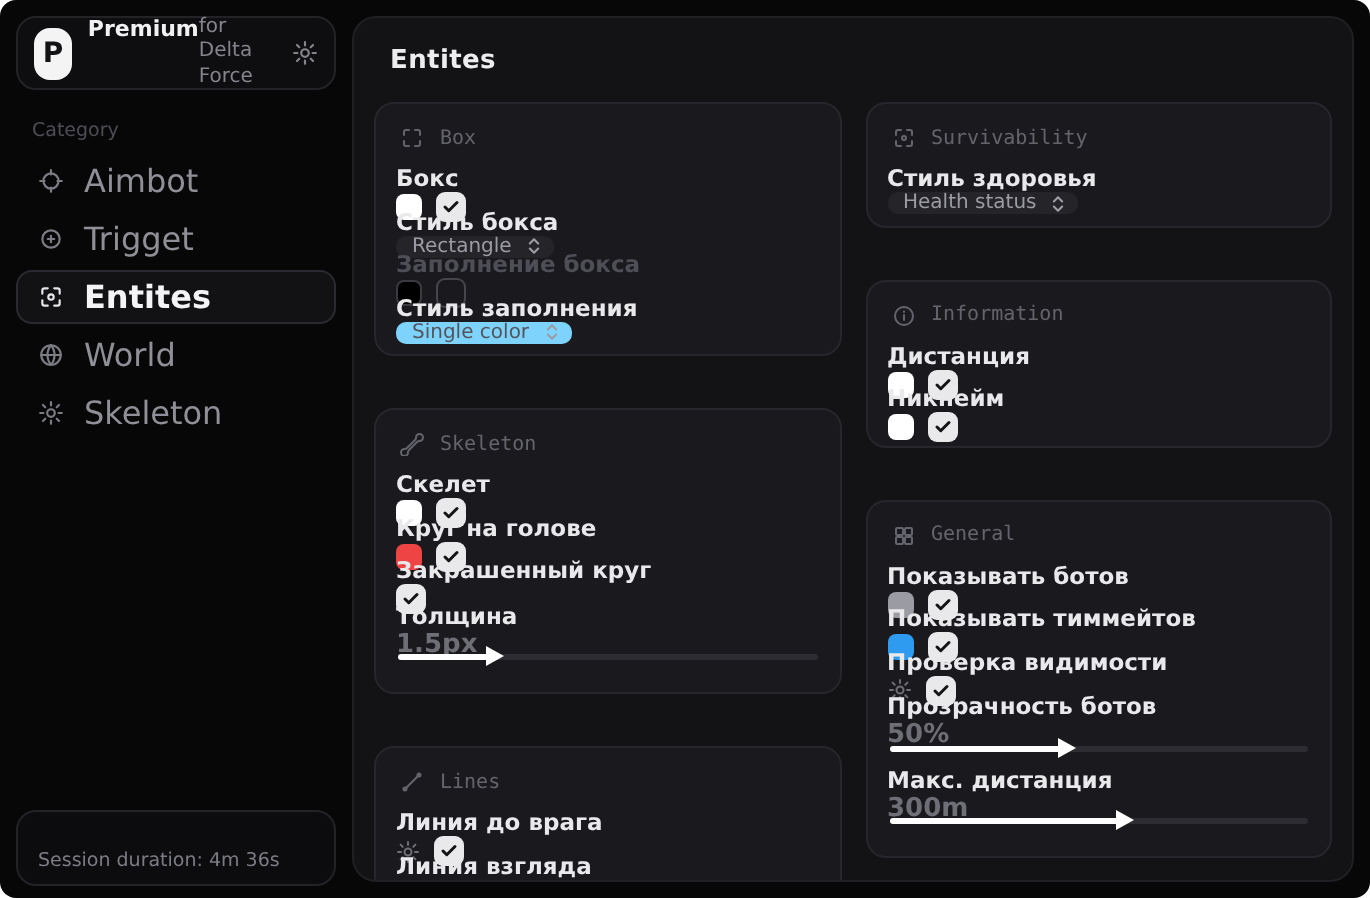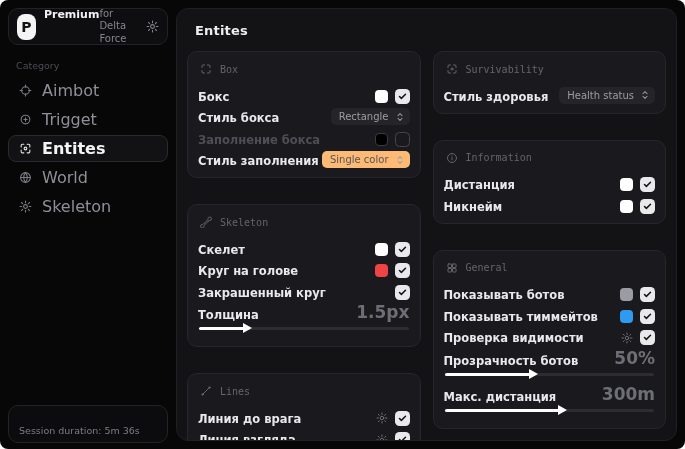--- a/index.html
+++ b/index.html
@@ -25,35 +25,35 @@
   
   .main { flex:1; margin:8px 8px 8px 0; background:#131316; border:1px solid #1f1f24; border-radius:12px; padding:12px 10px 10px 10px; overflow:hidden; }
   .page-title { font-size:13px; font-weight:700; color:#ededf0; margin:2px 0 13px 8px; letter-spacing:.2px; }
   .columns { display:flex; gap:12px; }
   .col { width:236px; display:flex; flex-direction:column; gap:26px; }
 
   .card { background:#1a1a1e; border:1px solid #26262c; border-radius:10px; padding:7px 10px 9px; }
   .card-header { display:flex; align-items:center; gap:8px; color:#64646c; font-family:"DejaVu Sans Mono", monospace; font-size:10px; padding:4px 0 7px 2px; }
   .card-header .hicon { display:flex; color:#64646c; }
 
-  .row { display:flex; align-items:flex-end; justify-content:space-between; height:21.5px; }
+  .row { display:flex; align-items:flex-start; justify-content:space-between; height:21.5px;flex-direction:column; }
   .row-label { font-size:11.5px; font-weight:700; color:#e9e9ec; }
   .row.dim .row-label { color:#4e4e56; }
   .controls { display:flex; align-items:center; gap:7px; }
-  .row-value { font-size:17px; font-weight:700; color:#6e6e76; }
+  .row-value { font-size:13px; font-weight:700; color:#6e6e76; }
 
   .swatch { width:13px; height:13px; border-radius:4px; cursor:pointer; }
   .swatch.bordered { border:1px solid #3a3a41; }
 
   .checkbox { width:15px; height:15px; border-radius:4.5px; background:#e9e9ec; color:#141417; display:flex; align-items:center; justify-content:center; cursor:pointer; }
   .checkbox.unchecked { background:transparent; border:1.5px solid #45454c; }
 
   .select { height:17px; background:#242429; border-radius:5px; display:flex; align-items:center; gap:6px; padding:0 5px 0 8px; font-size:10px; color:#9c9ca4; cursor:pointer; }
   .select .chev { display:flex; color:#9c9ca4; }
-  .select.dim { background:#fdba74; color:#55555d; }
+  .select.dim { background:#7dd3fc; color:#55555d; }
   .select.dim .chev { color:#9c9ca4; }
 
   .gear-mini { color:#6e6e76; display:flex; cursor:pointer; }
 
   .slider-group { margin-top:1px; }
   .track { position:relative; height:3px; background:#2c2c32; border-radius:2px; margin:5px 1px 7px; cursor:pointer; }
   .fill { position:absolute; left:0; top:0; height:100%; background:#ffffff; border-radius:2px; }
   .thumb { position:absolute; right:-3px; top:-4px; width:0; height:0; border-top:5.5px solid transparent; border-bottom:5.5px solid transparent; border-left:9px solid #ffffff; }
 
   svg { display:block; }
@@ -121,21 +121,21 @@
         <span class="nicon">
             <svg width="13" height="13" viewBox="0 0 24 24" fill="none" stroke="currentColor" stroke-width="2" stroke-linecap="round">
               <circle cx="12" cy="12" r="3.5"></circle>
               <path d="M12 2v3M12 19v3M2 12h3M19 12h3M4.6 4.6l2.1 2.1M17.3 17.3l2.1 2.1M19.4 4.6l-2.1 2.1M6.7 17.3l-2.1 2.1"></path>
             </svg>
           </span>
         <span>Skeleton</span>
       </div>
     </div>
 
-    <div class="session">Session duration: 5m 36s</div>
+    <div class="session">Session duration: 4m 36s</div>
   </div>
 
   <div class="main">
     <div class="page-title">Entites</div>
 
     <div class="columns">
 
       <div class="col">
 
         <div class="card">

